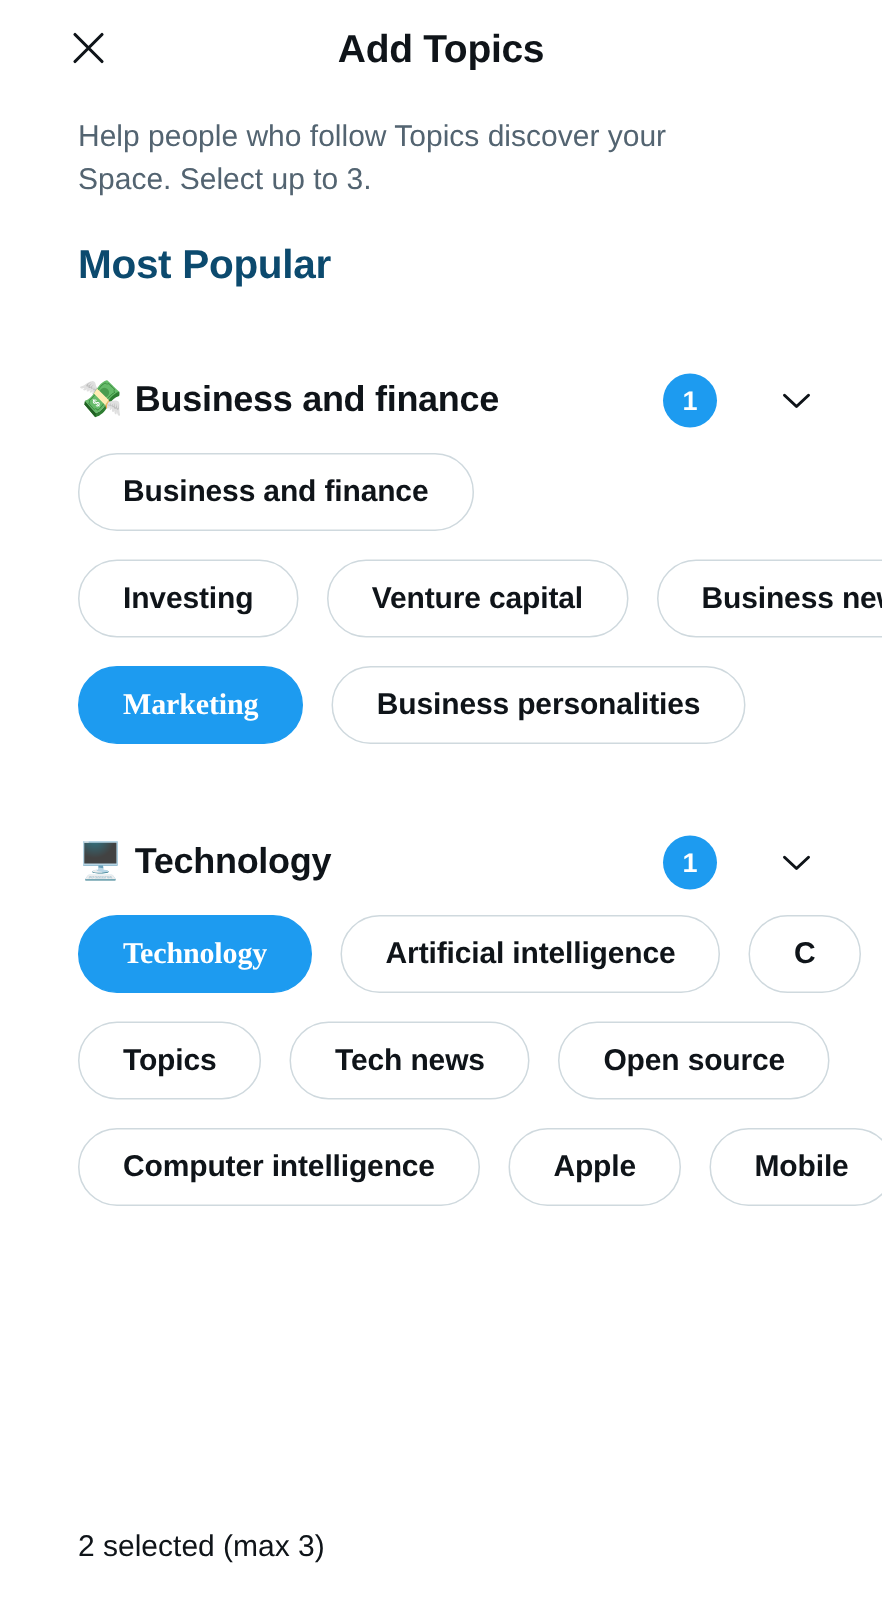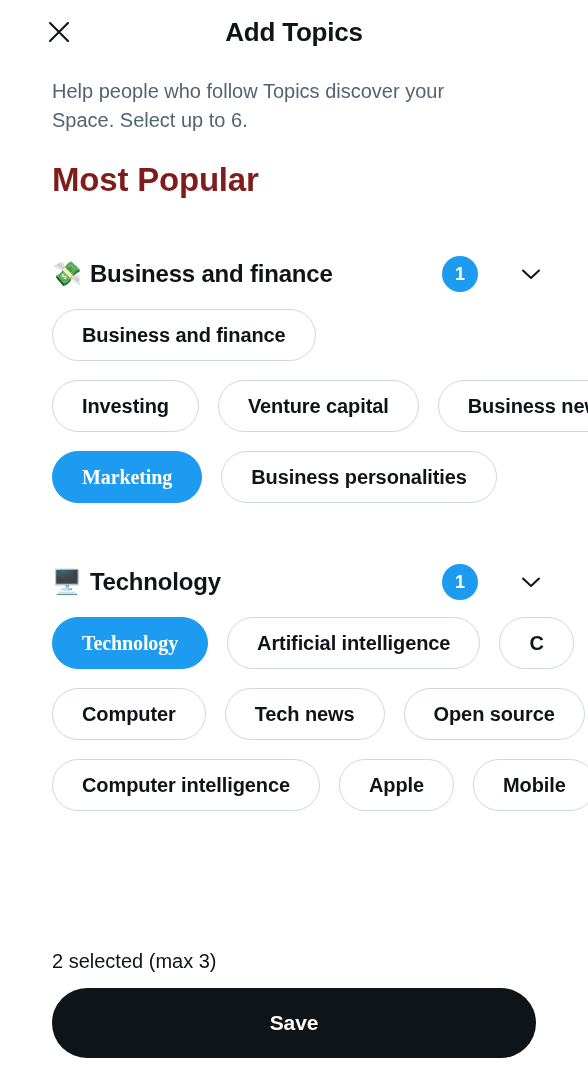--- a/index.html
+++ b/index.html
@@ -61,23 +61,23 @@
     font-size: 20px;
     line-height: 29px;
     color: #536471;
     max-width: 448px;
     flex: 0 0 auto;
   }
 
   
   .section-title {
     margin: 26px 0 0 52px;
-    font-size: 33px;
-    font-weight: 700;
-    color: #7f1d1d;
+    font-size: 27px;
+    font-weight: 700;
+    color: #0c4a6e;
     letter-spacing: -0.2px;
     flex: 0 0 auto;
   }
 
   
   .body {
     flex: 1 1 auto;
     overflow: hidden;
     position: relative;
   }
@@ -207,21 +207,21 @@
     <button class="close-btn">
       <span>
         <svg width="22" height="22" viewBox="0 0 22 22" aria-hidden="true">
           <path d="M2 2 L20 20 M20 2 L2 20" stroke="#0f1419" stroke-width="2.1" stroke-linecap="round" fill="none"></path>
         </svg>
       </span>
     </button>
     <div class="header-title">Add Topics</div>
   </div>
 
-  <div class="subtitle">Help people who follow Topics discover your Space. Select up to 6.</div>
+  <div class="subtitle">Help people who follow Topics discover your Space. Select up to 3.</div>
 
   <div class="section-title">Most Popular</div>
 
   <div class="body">
 
     <div class="topic-group first">
       <div class="group-header">
         <span class="group-emoji">💸</span>
         <span class="group-name">Business and finance</span>
         <span class="group-spacer"></span>
@@ -262,32 +262,31 @@
         </span>
       </div>
 
       <div class="pill-rows">
         <div class="pill-row">
           <button class="pill selected">Technology</button>
           <button class="pill">Artificial intelligence</button>
           <button class="pill">C</button>
         </div>
         <div class="pill-row">
-          <button class="pill">Computer</button>
+          <button class="pill">Topics</button>
           <button class="pill">Tech news</button>
           <button class="pill">Open source</button>
         </div>
         <div class="pill-row">
           <button class="pill">Computer intelligence</button>
           <button class="pill">Apple</button>
           <button class="pill">Mobile</button>
         </div>
       </div>
     </div>
 
   </div>
 
   <div class="footer">
     <div class="select-count">2 selected (max 3)</div>
-    <button class="save-btn">Save</button>
   </div>
 
 </div>
 
 </body></html>

